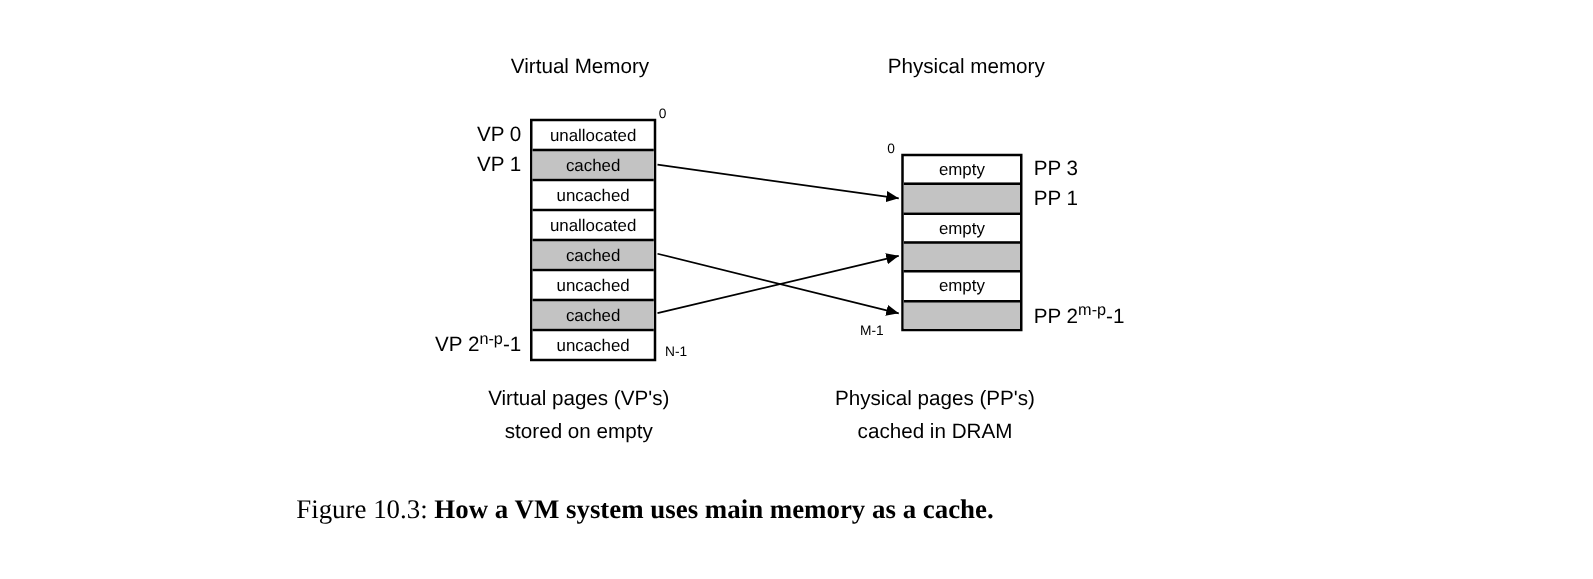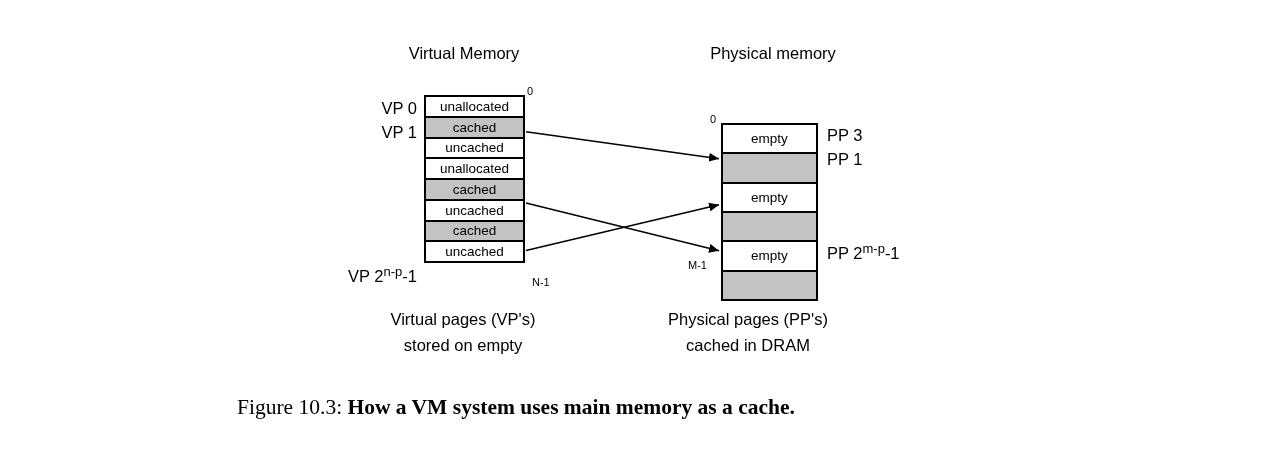--- a/index.html
+++ b/index.html
@@ -48,32 +48,32 @@
   svg.overlay{position:absolute;left:0;top:0;pointer-events:none;}
 </style>
 </head>
 <body>
 
 <div id="stage">
 
   <div class="abs title" style="left:364px;top:44px;width:200px;">Virtual Memory</div>
   <div class="abs title" style="left:673px;top:44px;width:200px;">Physical memory</div>
 
-  <div class="mem-column" style="left:424px;top:95px;width:101px;height:168px;">
+  <div class="mem-column" style="left:424px;top:95px;width:101px;height:194px;">
     <div class="cell unallocated">unallocated</div>
     <div class="cell cached">cached</div>
     <div class="cell uncached">uncached</div>
     <div class="cell unallocated">unallocated</div>
     <div class="cell cached">cached</div>
     <div class="cell uncached">uncached</div>
     <div class="cell cached">cached</div>
     <div class="cell uncached">uncached</div>
   </div>
 
-  <div class="mem-column" style="left:721px;top:123px;width:97px;height:178px;">
+  <div class="mem-column" style="left:721px;top:123px;width:97px;height:142px;">
     <div class="cell empty">empty</div>
     <div class="cell occupied"></div>
     <div class="cell empty">empty</div>
     <div class="cell occupied"></div>
     <div class="cell empty">empty</div>
     <div class="cell occupied"></div>
   </div>
 
   <div class="abs side-label right-align" style="left:317px;top:95px;width:100px;">VP 0</div>
   <div class="abs side-label right-align" style="left:317px;top:119px;width:100px;">VP 1</div>

